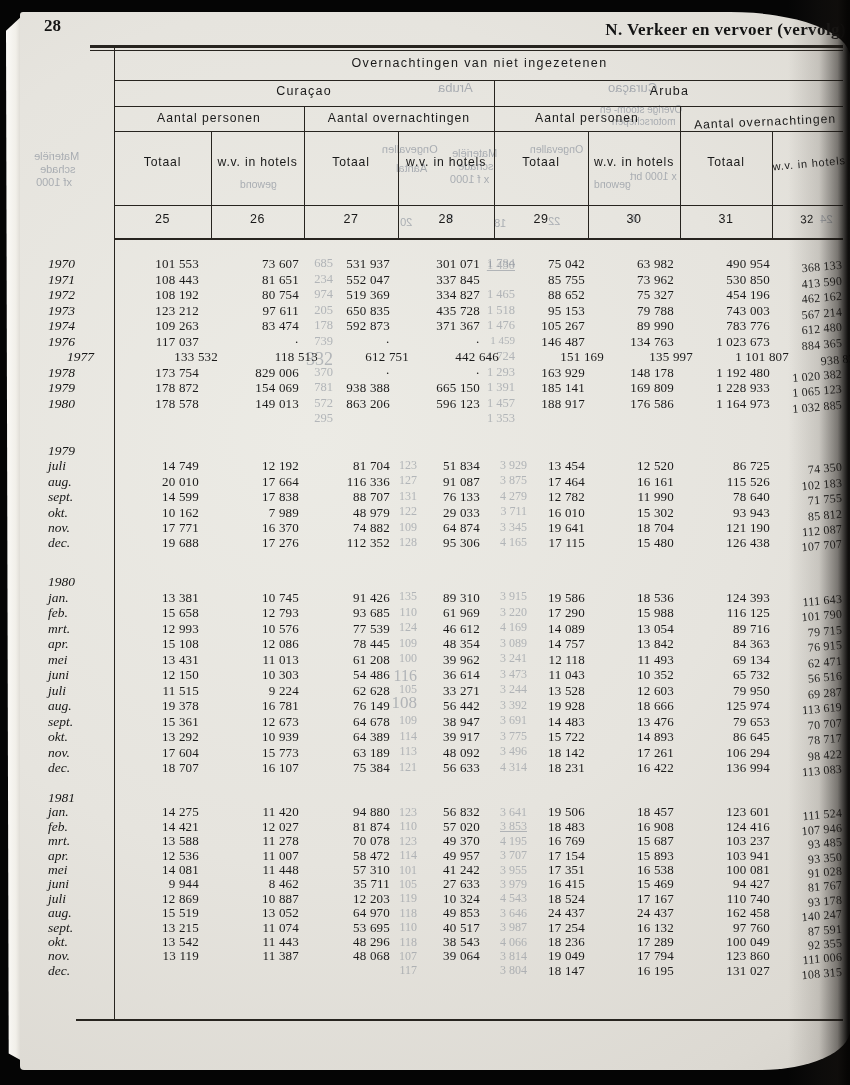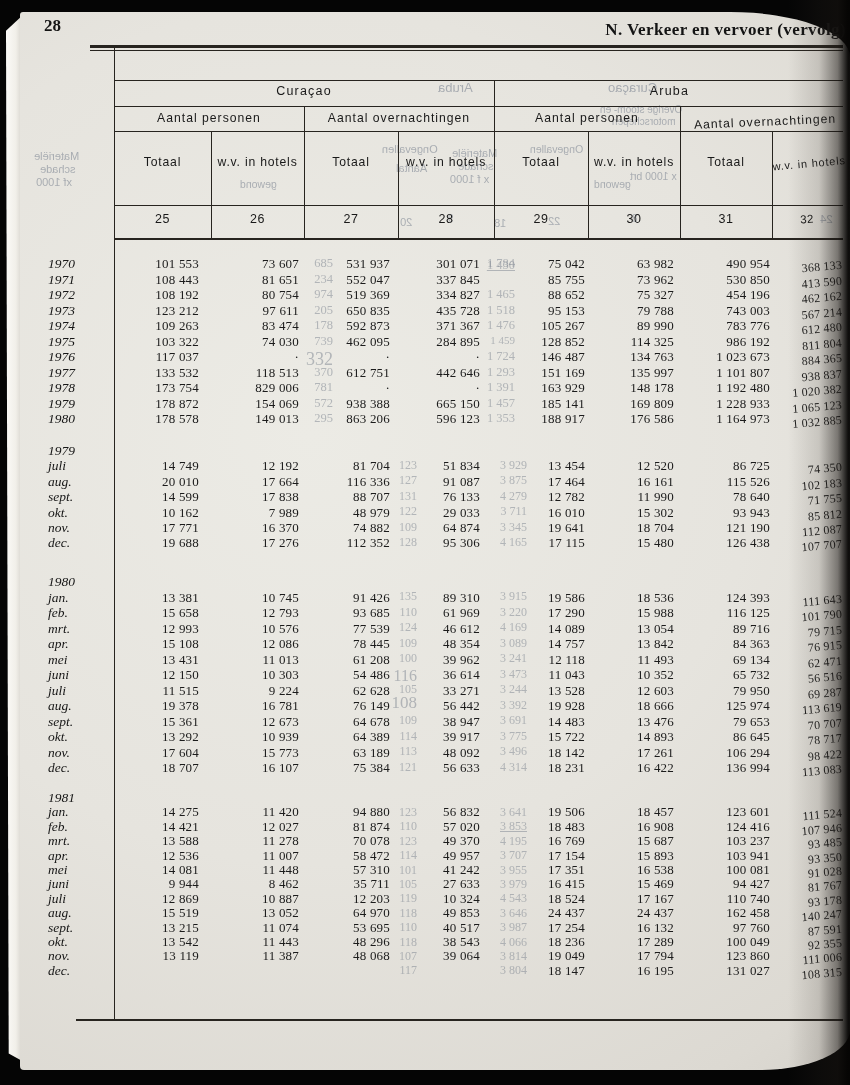--- a/index.html
+++ b/index.html
@@ -176,20 +176,21 @@
   <div class="rule" style="left:76px;top:1019px;width:767px;height:2px;"></div>
   <div class="rule" style="left:114px;top:46px;width:1px;height:975px;"></div>
   <div class="rule" style="left:494px;top:80px;width:1px;height:160px;"></div>
   <div class="rule" style="left:304px;top:106px;width:1px;height:134px;"></div>
   <div class="rule" style="left:680px;top:106px;width:1px;height:134px;"></div>
   <div class="rule" style="left:211px;top:131px;width:1px;height:109px;"></div>
   <div class="rule" style="left:398px;top:131px;width:1px;height:109px;"></div>
   <div class="rule" style="left:588px;top:131px;width:1px;height:109px;"></div>
   <div class="rule" style="left:772px;top:131px;width:1px;height:109px;"></div>
 
+  <div class="hcell t-title" style="left:114px;top:56px;width:731px;">Overnachtingen van niet ingezetenen</div>
   <div class="hcell t-region" style="left:114px;top:84px;width:380px;">Curaçao</div>
   <div class="hcell t-region" style="left:494px;top:84px;width:351px;">Aruba</div>
   <div class="hcell t-group" style="left:114px;top:111px;width:190px;">Aantal personen</div>
   <div class="hcell t-group" style="left:304px;top:111px;width:190px;">Aantal overnachtingen</div>
   <div class="hcell t-group" style="left:494px;top:111px;width:186px;">Aantal personen</div>
   <div class="hcell t-group tilt2" style="left:680px;top:111px;width:170px;">Aantal overnachtingen</div>
 
   <div class="hcell t-sub" style="left:114px;top:155px;width:97px;">Totaal</div>
   <div class="hcell t-sub" style="left:211px;top:155px;width:93px;">w.v. in
 hotels</div>
@@ -263,42 +264,31 @@
           <div class="cell w1">109 263</div>
           <div class="cell w2">83 474</div>
           <div class="cell w3">592 873</div>
           <div class="cell w4">371 367</div>
           <div class="cell w5">105 267</div>
           <div class="cell w6">89 990</div>
           <div class="cell w7">783 776</div>
           <div class="cell w8">612 480</div>
         </div>
         <div class="drow" style="height: 15.5px; line-height: 15.5px;">
-          <div class="lab">1975</div>
-          <div class="cell w1">103 322</div>
-          <div class="cell w2">74 030</div>
-          <div class="cell w3">462 095</div>
-          <div class="cell w4">284 895</div>
-          <div class="cell w5">128 852</div>
-          <div class="cell w6">114 325</div>
-          <div class="cell w7">986 192</div>
-          <div class="cell w8">811 804</div>
-        </div>
-        <div class="drow" style="height: 15.5px; line-height: 15.5px;">
           <div class="lab">1976</div>
           <div class="cell w1">117 037</div>
           <div class="cell w2">·</div>
           <div class="cell w3">·</div>
           <div class="cell w4">·</div>
           <div class="cell w5">146 487</div>
           <div class="cell w6">134 763</div>
           <div class="cell w7">1 023 673</div>
           <div class="cell w8">884 365</div>
         </div>
-        <div class="drow" style="height: 15.5px; line-height: 15.5px;">
+        <div class="drow" style="height: 15.5px; line-height: 15.5px; margin-left: 19px;">
           <div class="lab">1977</div>
           <div class="cell w1">133 532</div>
           <div class="cell w2">118 513</div>
           <div class="cell w3">612 751</div>
           <div class="cell w4">442 646</div>
           <div class="cell w5">151 169</div>
           <div class="cell w6">135 997</div>
           <div class="cell w7">1 101 807</div>
           <div class="cell w8">938 837</div>
         </div>

